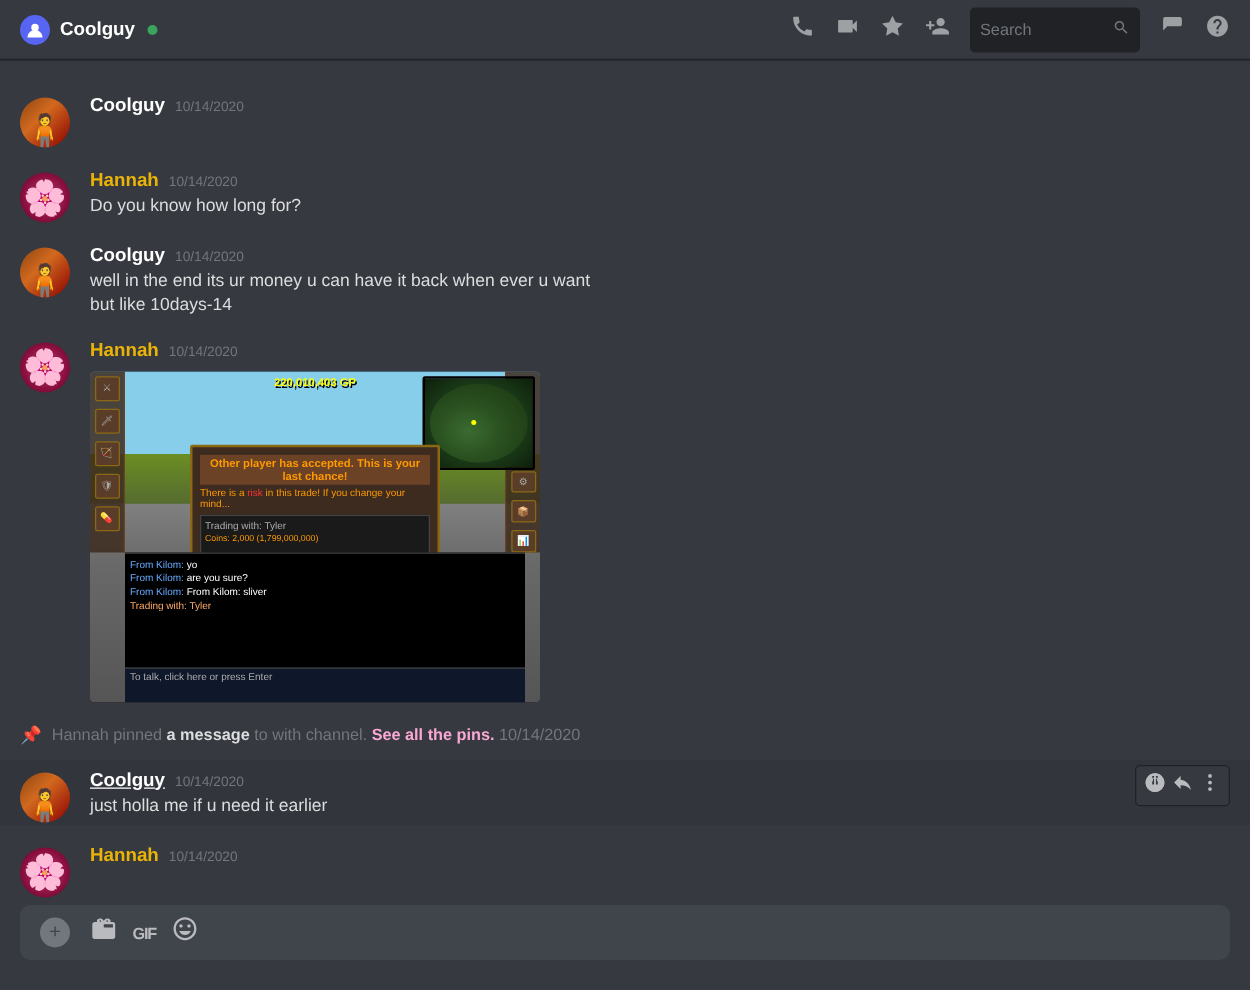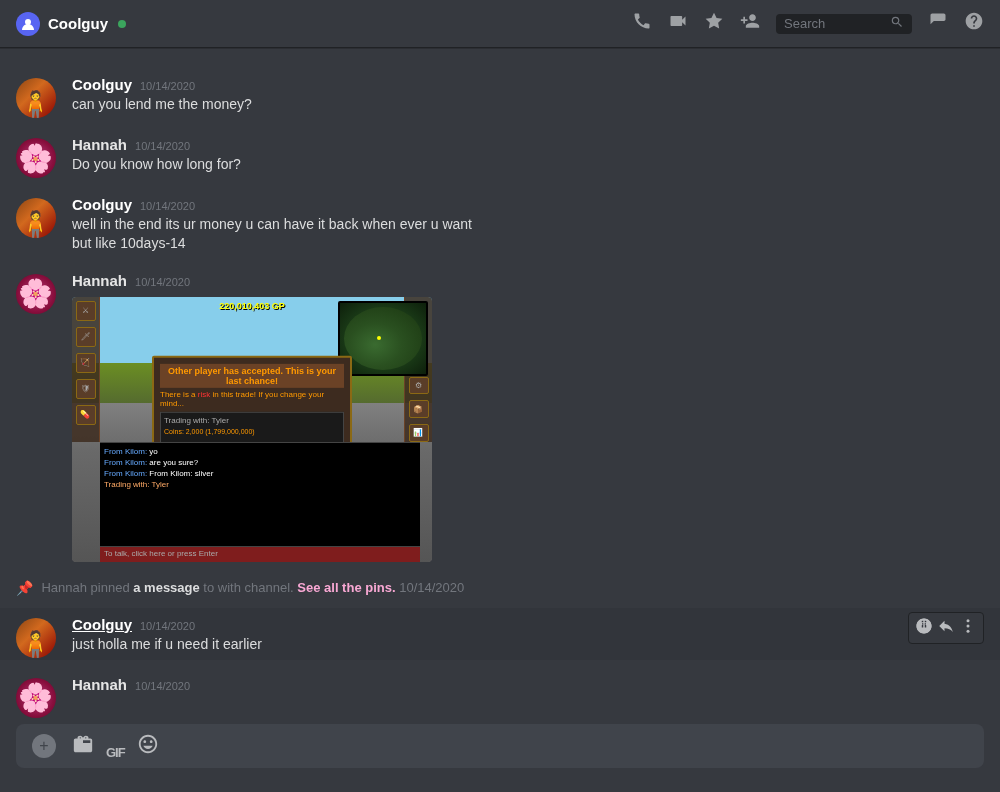--- a/index.html
+++ b/index.html
@@ -67,21 +67,21 @@
       opacity: 0.8;
     }
     .search-bar {
       background: #202225;
       border-radius: 4px;
       padding: 4px 8px;
       display: flex;
       align-items: center;
       gap: 4px;
       width: 136px;
-      height: 20px;
+      height: 36px;
     }
     .search-placeholder {
       color: #72767d;
       font-size: 13px;
       flex: 1;
     }
     .search-icon-wrapper {
       color: #72767d;
       font-size: 14px;
     }
@@ -151,21 +151,21 @@
       display: flex;
       align-items: baseline;
       gap: 8px;
       margin-bottom: 2px;
     }
     .message-author {
       font-weight: 600;
       font-size: 15px;
     }
     .author-coolguy { color: #ffffff; }
-    .author-hannah { color: #e5e5e5; }
+    .author-hannah { color: #eab308; }
     .message-timestamp {
       color: #72767d;
       font-size: 11px;
     }
     .message-text {
       color: #dcddde;
       line-height: 1.375;
       word-break: break-word;
     }
 
@@ -316,22 +316,22 @@
     .chat-text {
       font-size: 8px;
       color: #fff;
       margin-bottom: 2px;
     }
     .chat-input-area {
       position: absolute;
       bottom: 0;
       left: 0;
       right: 0;
-      height: 16px;
-      background: #7f1d1d;
+      height: 28px;
+      background: #0f172a;
       border-top: 1px solid #444;
       padding: 2px 4px;
       font-size: 8px;
       color: #aaa;
     }
 
     
     .system-message {
       display: flex;
       align-items: center;
@@ -409,21 +409,21 @@
       outline: none;
       color: #dcddde;
       font-size: 15px;
       caret-color: #dcddde;
     }
     .message-input::placeholder {
       color: #72767d;
     }
     .input-right-actions {
       display: flex;
-      align-items: flex-end;
+      align-items: center;
       gap: 12px;
     }
     .input-action-icon {
       color: #b9bbbe;
       font-size: 20px;
       cursor: pointer;
     }
     .message-row-hovered {
       background-color: #32353b;
     }
@@ -487,21 +487,20 @@
 <div class="messages-area">
   <div class="messages-list">
 
     <div class="message-group first-in-group">
       <div class="avatar avatar-coolguy"></div>
       <div class="message-content">
         <div class="message-header">
           <span class="message-author author-coolguy">Coolguy</span>
           <span class="message-timestamp">10/14/2020</span>
         </div>
-        <div class="message-text">can you lend me the money?</div>
       </div>
     </div>
 
     <div class="message-group first-in-group" style="margin-top:8px;">
       <div class="avatar avatar-hannah"></div>
       <div class="message-content">
         <div class="message-header">
           <span class="message-author author-hannah">Hannah</span>
           <span class="message-timestamp">10/14/2020</span>
         </div>

